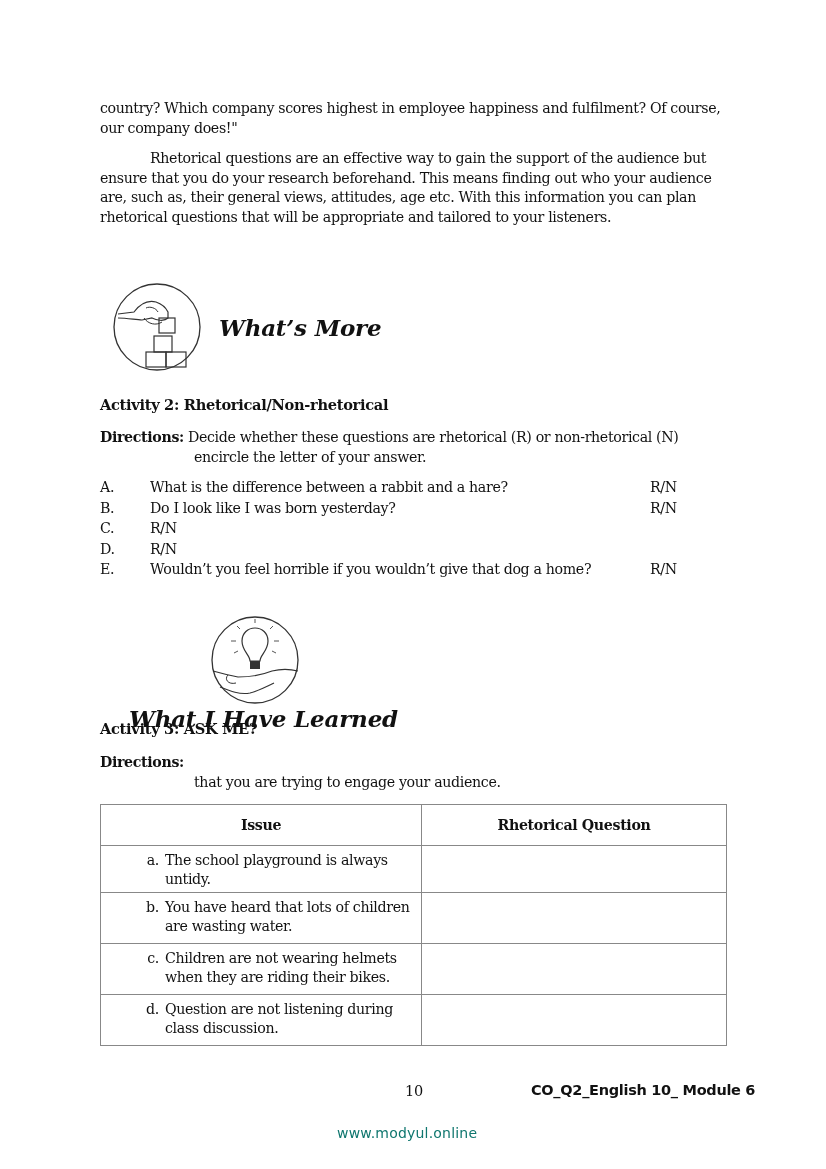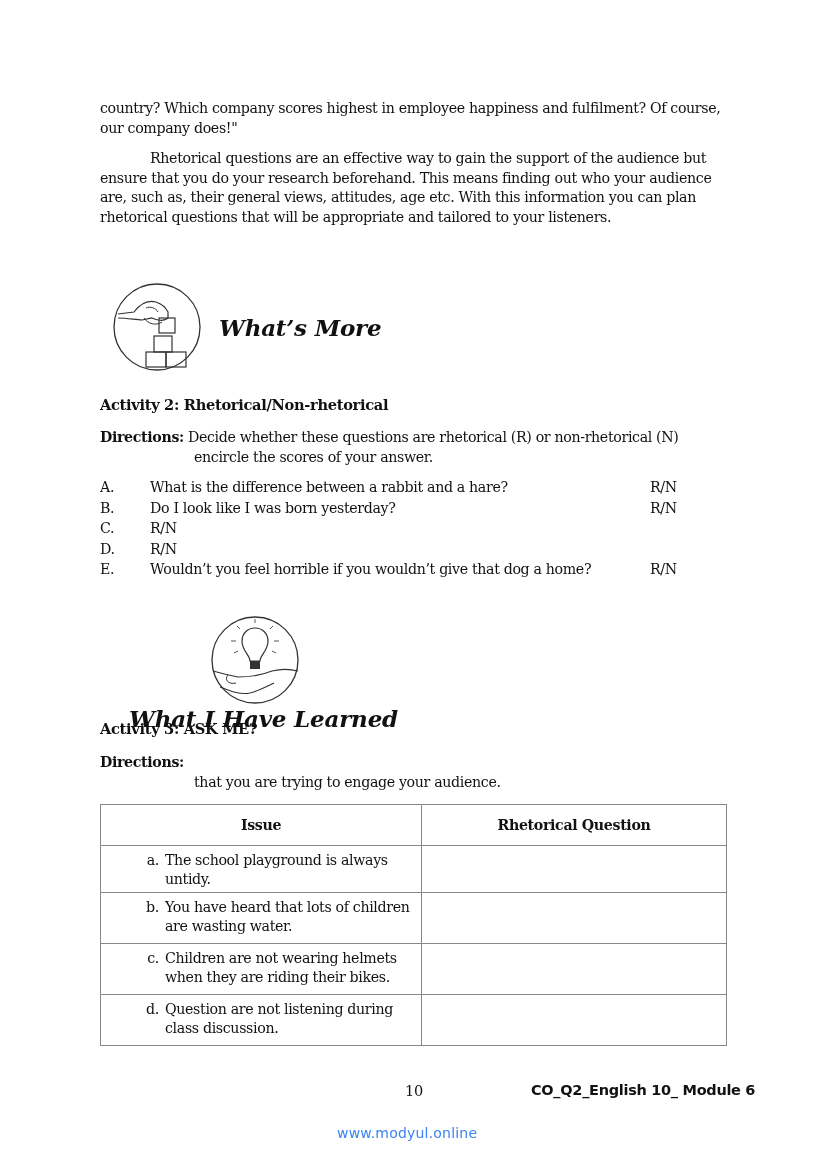--- a/index.html
+++ b/index.html
@@ -39,21 +39,21 @@
   .issue-letter { width: 58px; text-align: right; padding-right: 6px; flex-shrink: 0; }
   tr.r1 td { height: 35px; }
   tr.r2 td, tr.r3 td, tr.r4 td { height: 41px; }
   .footer-num { position: absolute; left: 405px; top: 1083px; font-size: 14.5px; }
   .footer-code {
     position: absolute; left: 531px; top: 1082px;
     font-family: "DejaVu Sans", sans-serif; font-weight: bold; font-size: 14.5px; letter-spacing: -0.3px; text-align: right;
   }
   .watermark {
     position: absolute; left: 337px; top: 1125px;
-    font-family: "DejaVu Sans", sans-serif; font-size: 14px; color: #3b82f6; letter-spacing: 0.2px;
+    font-family: "DejaVu Sans", sans-serif; font-size: 14px; color: #0f766e; letter-spacing: 0.2px;
   }
 </style>
 </head>
 <body>
 
 <p class="p serif" style="top:99px;">country? Which company scores highest in employee happiness and fulfilment? Of course, our company does!"</p>
 <p class="p serif indent" style="top:149px;">Rhetorical questions are an effective way to gain the support of the audience but ensure that you do your research beforehand. This means finding out who your audience are, such as, their general views, attitudes, age etc. With this information you can plan rhetorical questions that will be appropriate and tailored to your listeners.</p>
 
 <div class="heading-row" style="top:282px;">
   <svg class="heading-icon" viewBox="0 0 90 90">
@@ -68,21 +68,21 @@
   </svg>
   <span class="heading-title">What’s More</span>
 </div>
 
 <div class="act-title serif" style="top:396px; font-weight:bold;">Activity 2: Rhetorical/Non-rhetorical</div>
 <div class="directions serif" style="top:427px;">
   <div class="dir-first">
     <span class="lbl">Directions:</span>
     <span class="txt">Decide whether these questions are rhetorical (R) or non-rhetorical (N)</span>
   </div>
-  <span class="rest">encircle the scores of your answer.</span>
+  <span class="rest">encircle the letter of your answer.</span>
 </div>
 
 <div class="q-list serif">
   <div class="q-row">
     <span class="q-letter">A.</span>
     <span class="q-text">What is the difference between a rabbit and a hare?</span>
     <span class="q-ans">R/N</span>
   </div>
   <div class="q-row">
     <span class="q-letter">B.</span>

